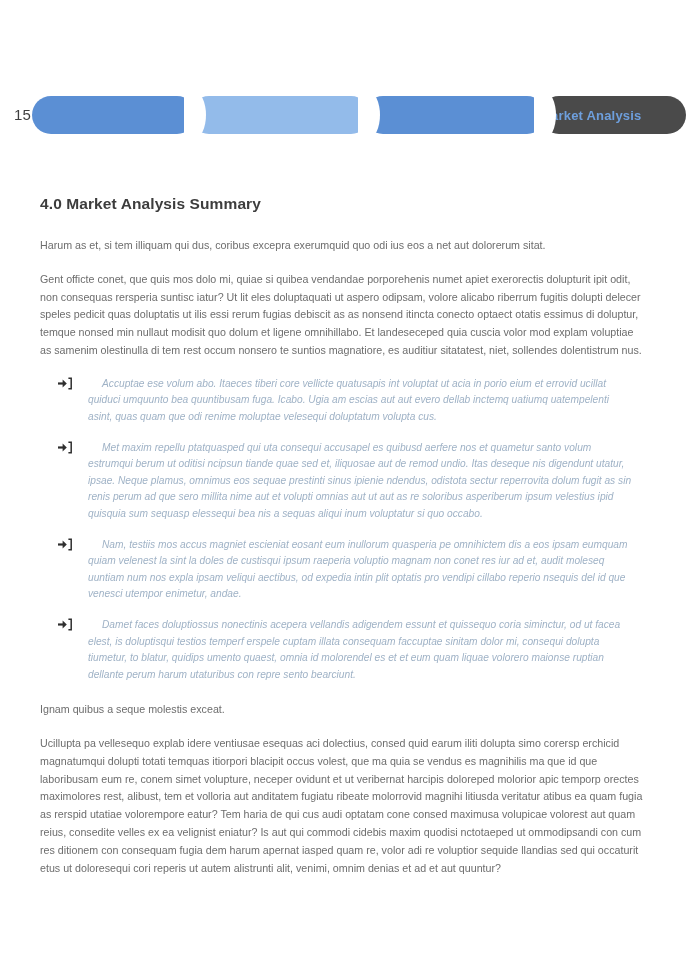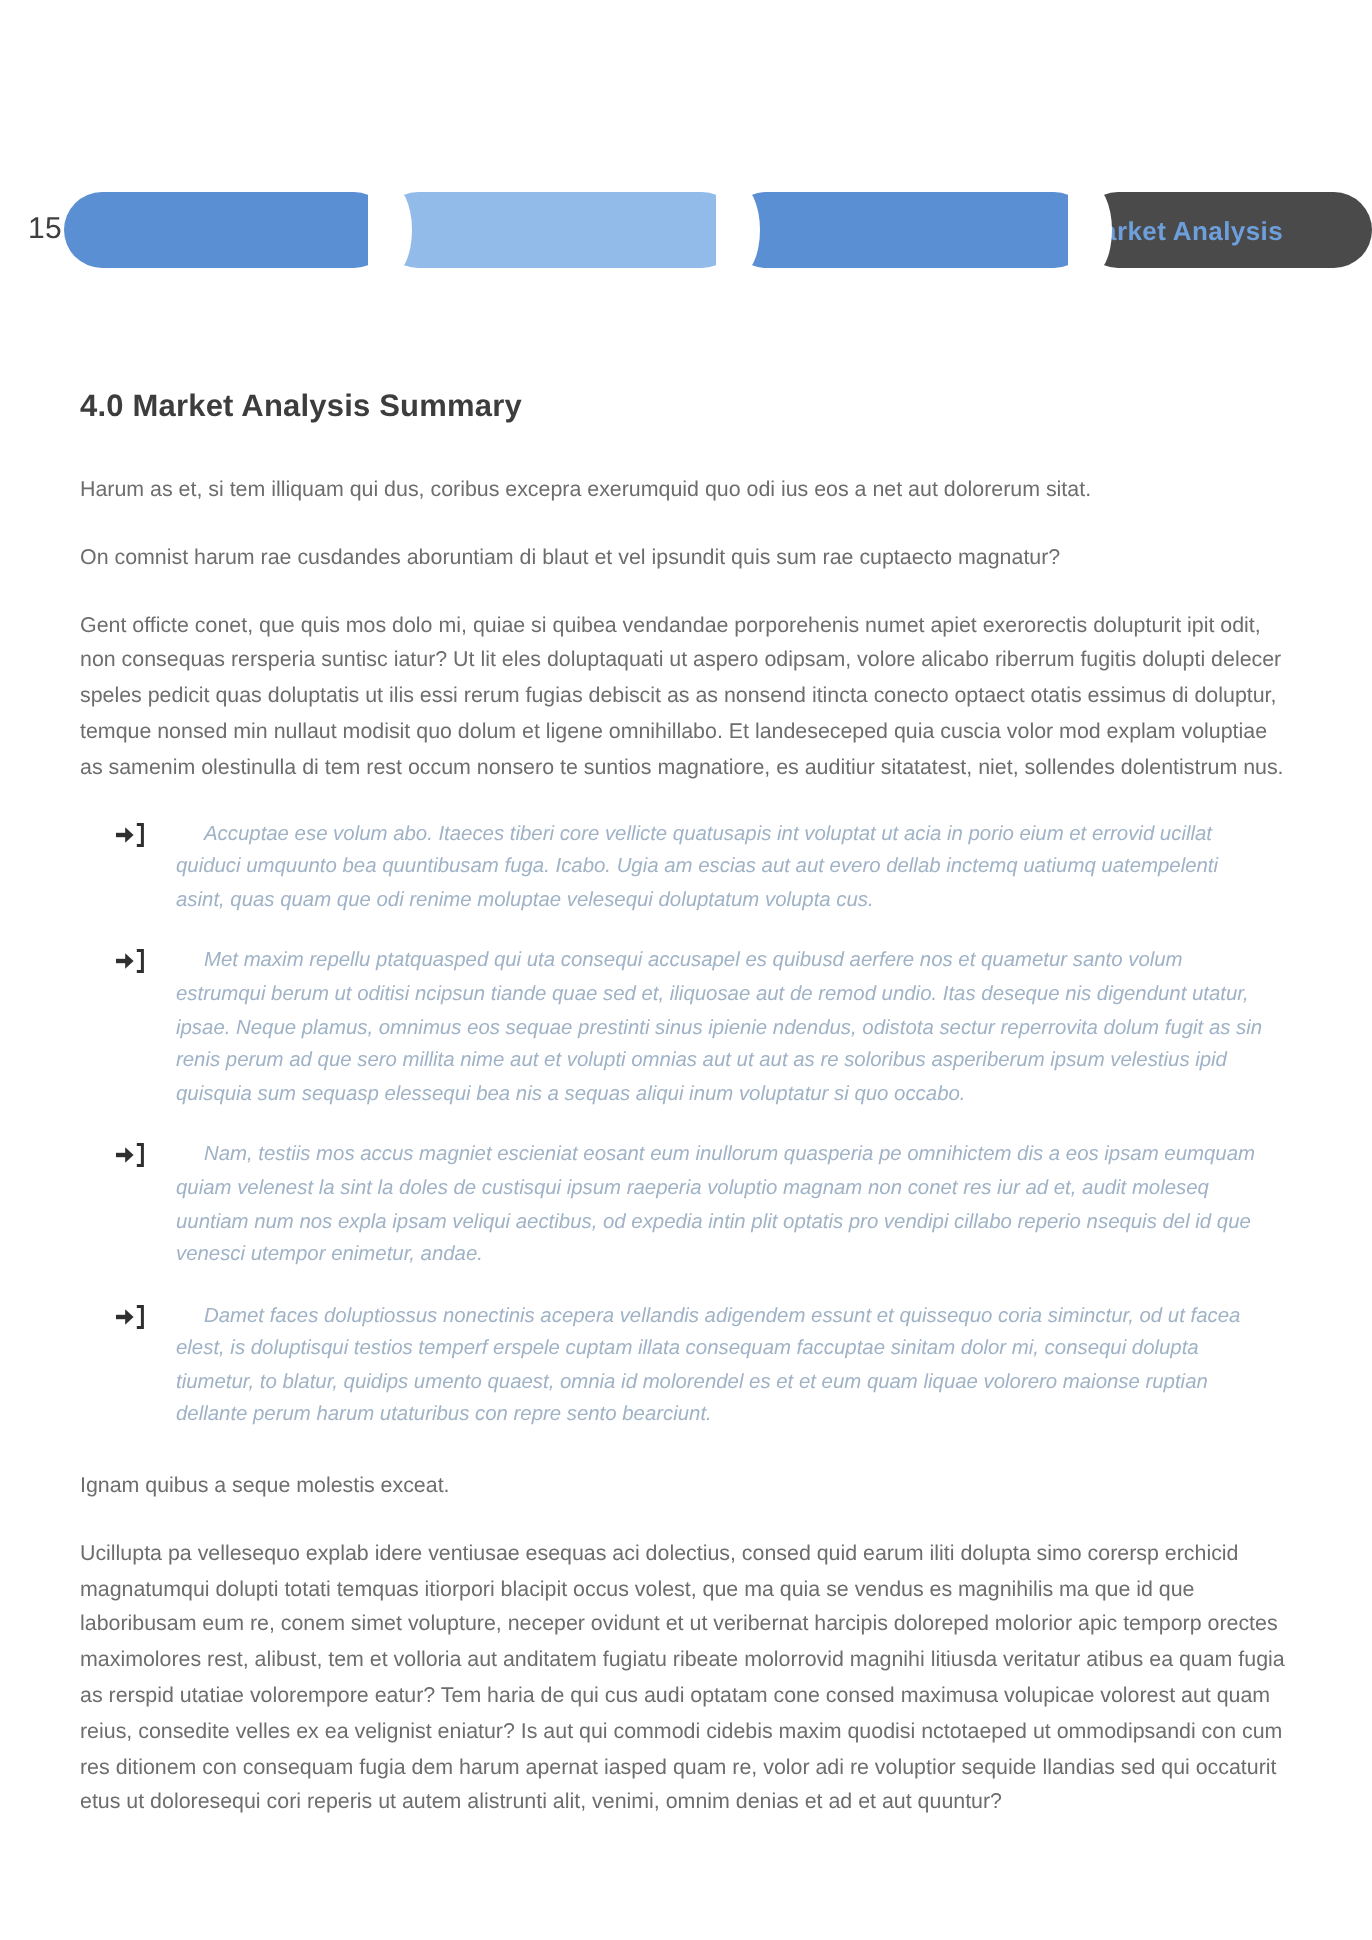--- a/index.html
+++ b/index.html
@@ -150,21 +150,20 @@
     <div class="chev-notch notch-2"></div>
     <div class="chev-notch notch-3"></div>
   </div>
 </div>
 
 <div class="content">
 
   <h1 class="section-title">4.0 Market Analysis Summary</h1>
 
   <p class="body-text">Harum as et, si tem illiquam qui dus, coribus excepra exerumquid quo odi ius eos a net aut dolorerum sitat.</p>
-  <p class="body-text">On comnist harum rae cusdandes aboruntiam di blaut et vel ipsundit quis sum rae cuptaecto magnatur?</p>
   <p class="body-text">Gent officte conet, que quis mos dolo mi, quiae si quibea vendandae porporehenis numet apiet exerorectis dolupturit ipit odit, non consequas rersperia suntisc iatur? Ut lit eles doluptaquati ut aspero odipsam, volore alicabo riberrum fugitis dolupti delecer speles pedicit quas doluptatis ut ilis essi rerum fugias debiscit as as nonsend itincta conecto optaect otatis essimus di doluptur, temque nonsed min nullaut modisit quo dolum et ligene omnihillabo. Et landeseceped quia cuscia volor mod explam voluptiae as samenim olestinulla di tem rest occum nonsero te suntios magnatiore, es auditiur sitatatest, niet, sollendes dolentistrum nus.</p>
 
   <ul class="bullet-list">
 
     <li class="bullet-item">
       <span class="bullet-icon">
         <svg width="14" height="13" viewBox="0 0 14 13" fill="none" xmlns="http://www.w3.org/2000/svg">
           <path d="M0 6.5 L7 6.5" stroke="currentColor" stroke-width="2.2"></path>
           <path d="M4.6 2.6 L8.8 6.5 L4.6 10.4 Z" fill="currentColor"></path>
           <path d="M10.4 1.2 L13.2 1.2 L13.2 11.8 L10.4 11.8" stroke="currentColor" stroke-width="1.5" fill="none"></path>

